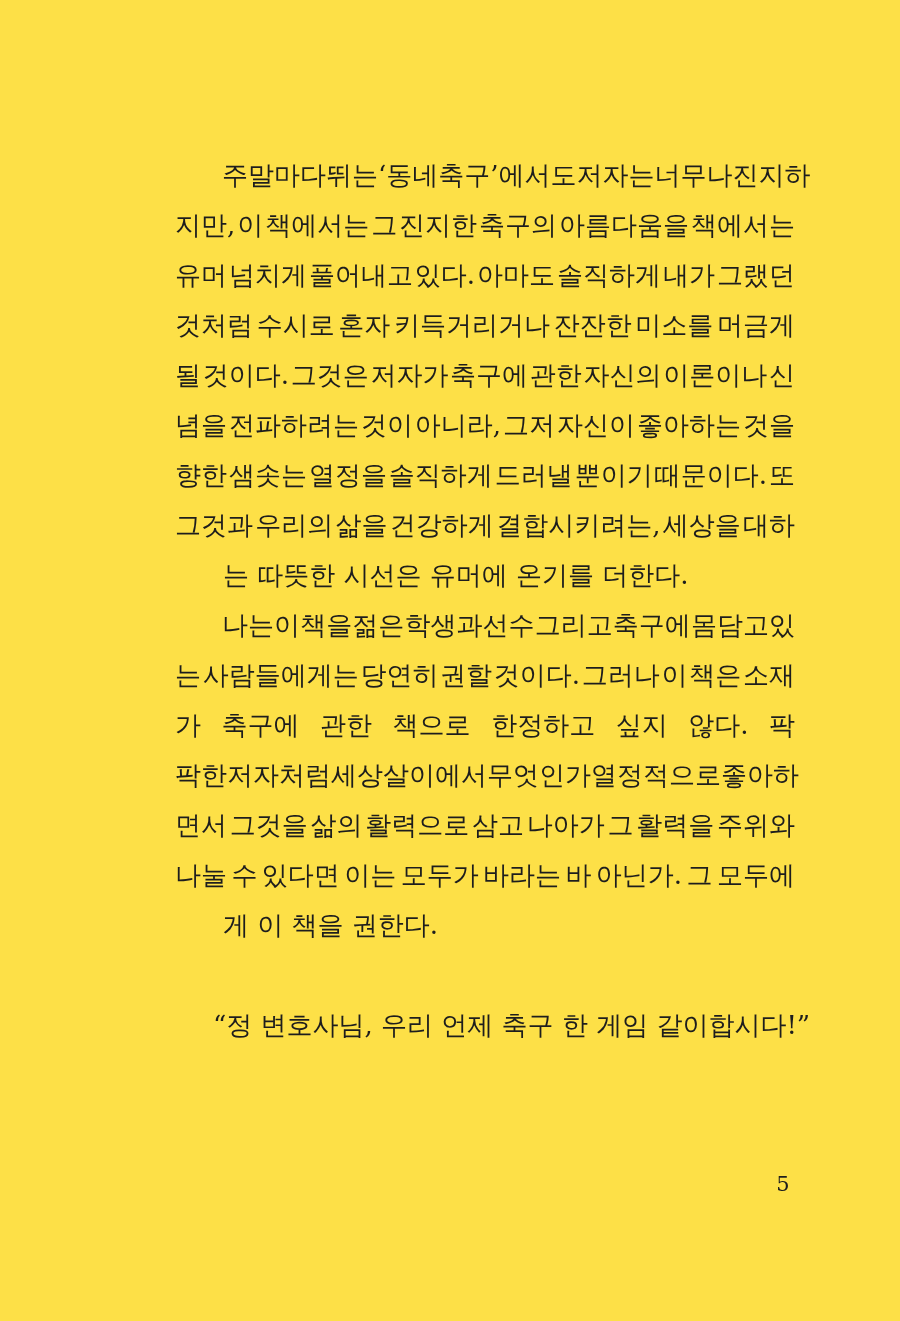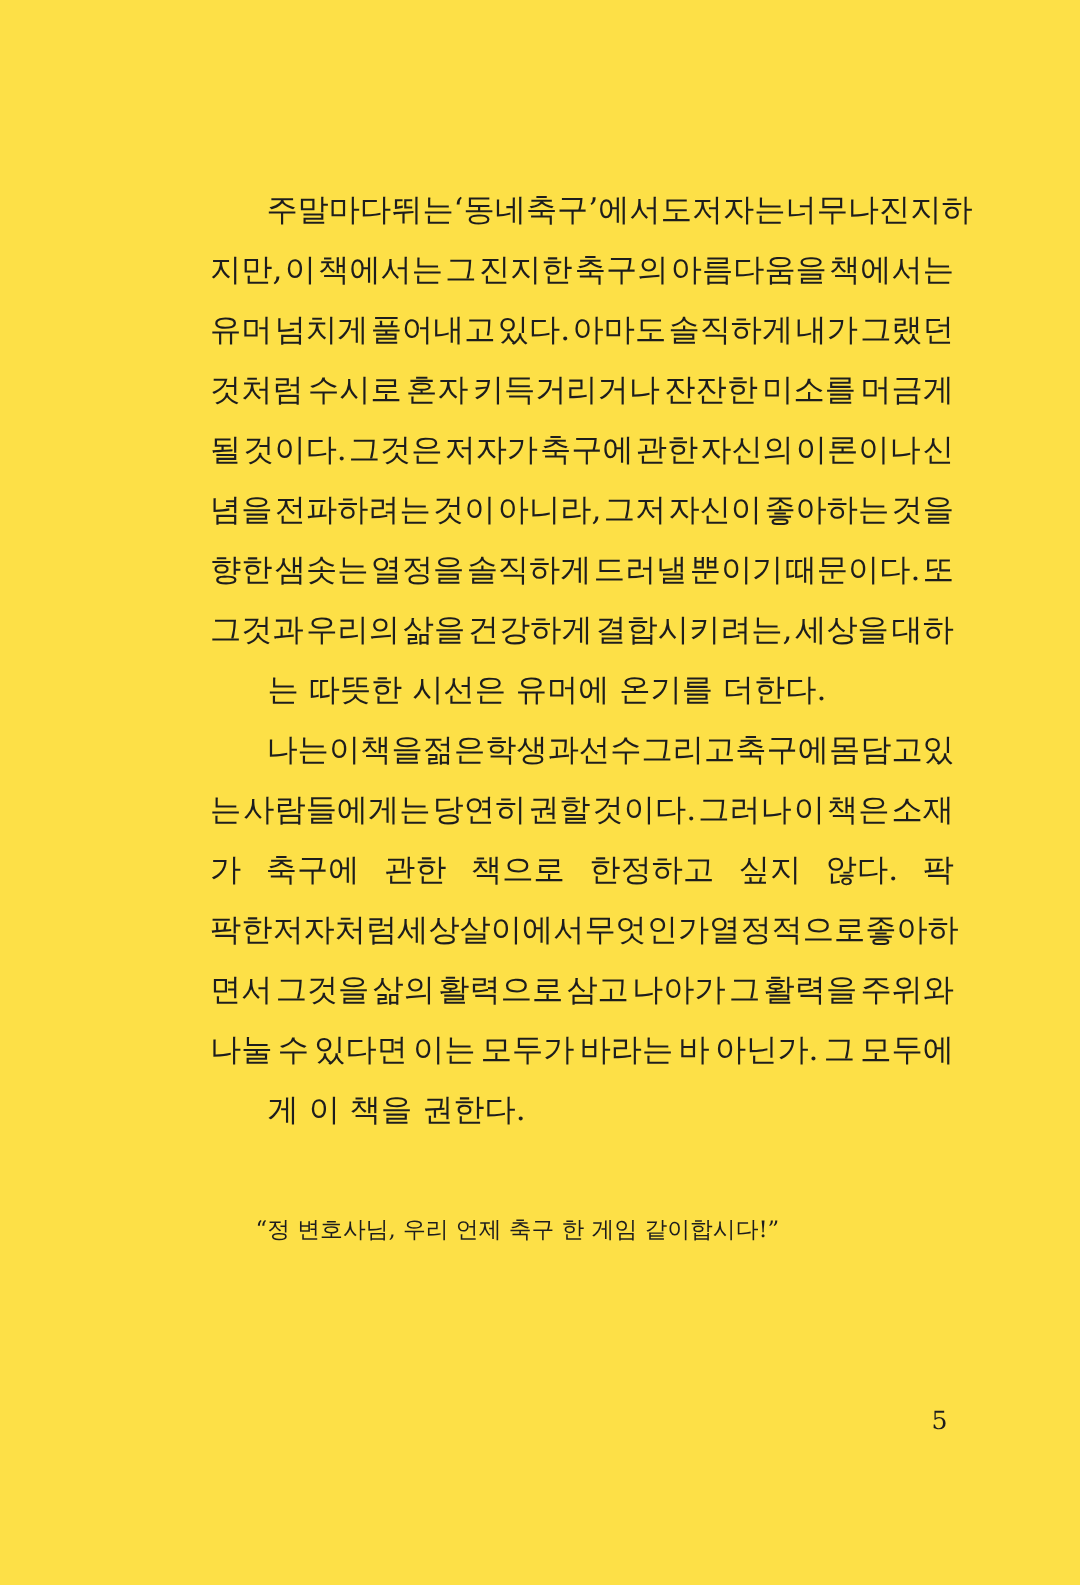--- a/index.html
+++ b/index.html
@@ -41,21 +41,21 @@
     justify-content: flex-start;
     margin-left: 48px;
   }
   .quote {
     position: absolute;
     left: 175px;
     top: 1000px;
     width: 620px;
     height: 50px;
     line-height: 50px;
-    font-size: 19px;
+    font-size: 26px;
     padding-left: 38px;
     box-sizing: border-box;
     white-space: nowrap;
   }
   .page-number {
     position: absolute;
     left: 768px;
     top: 1170px;
     width: 30px;
     text-align: center;

